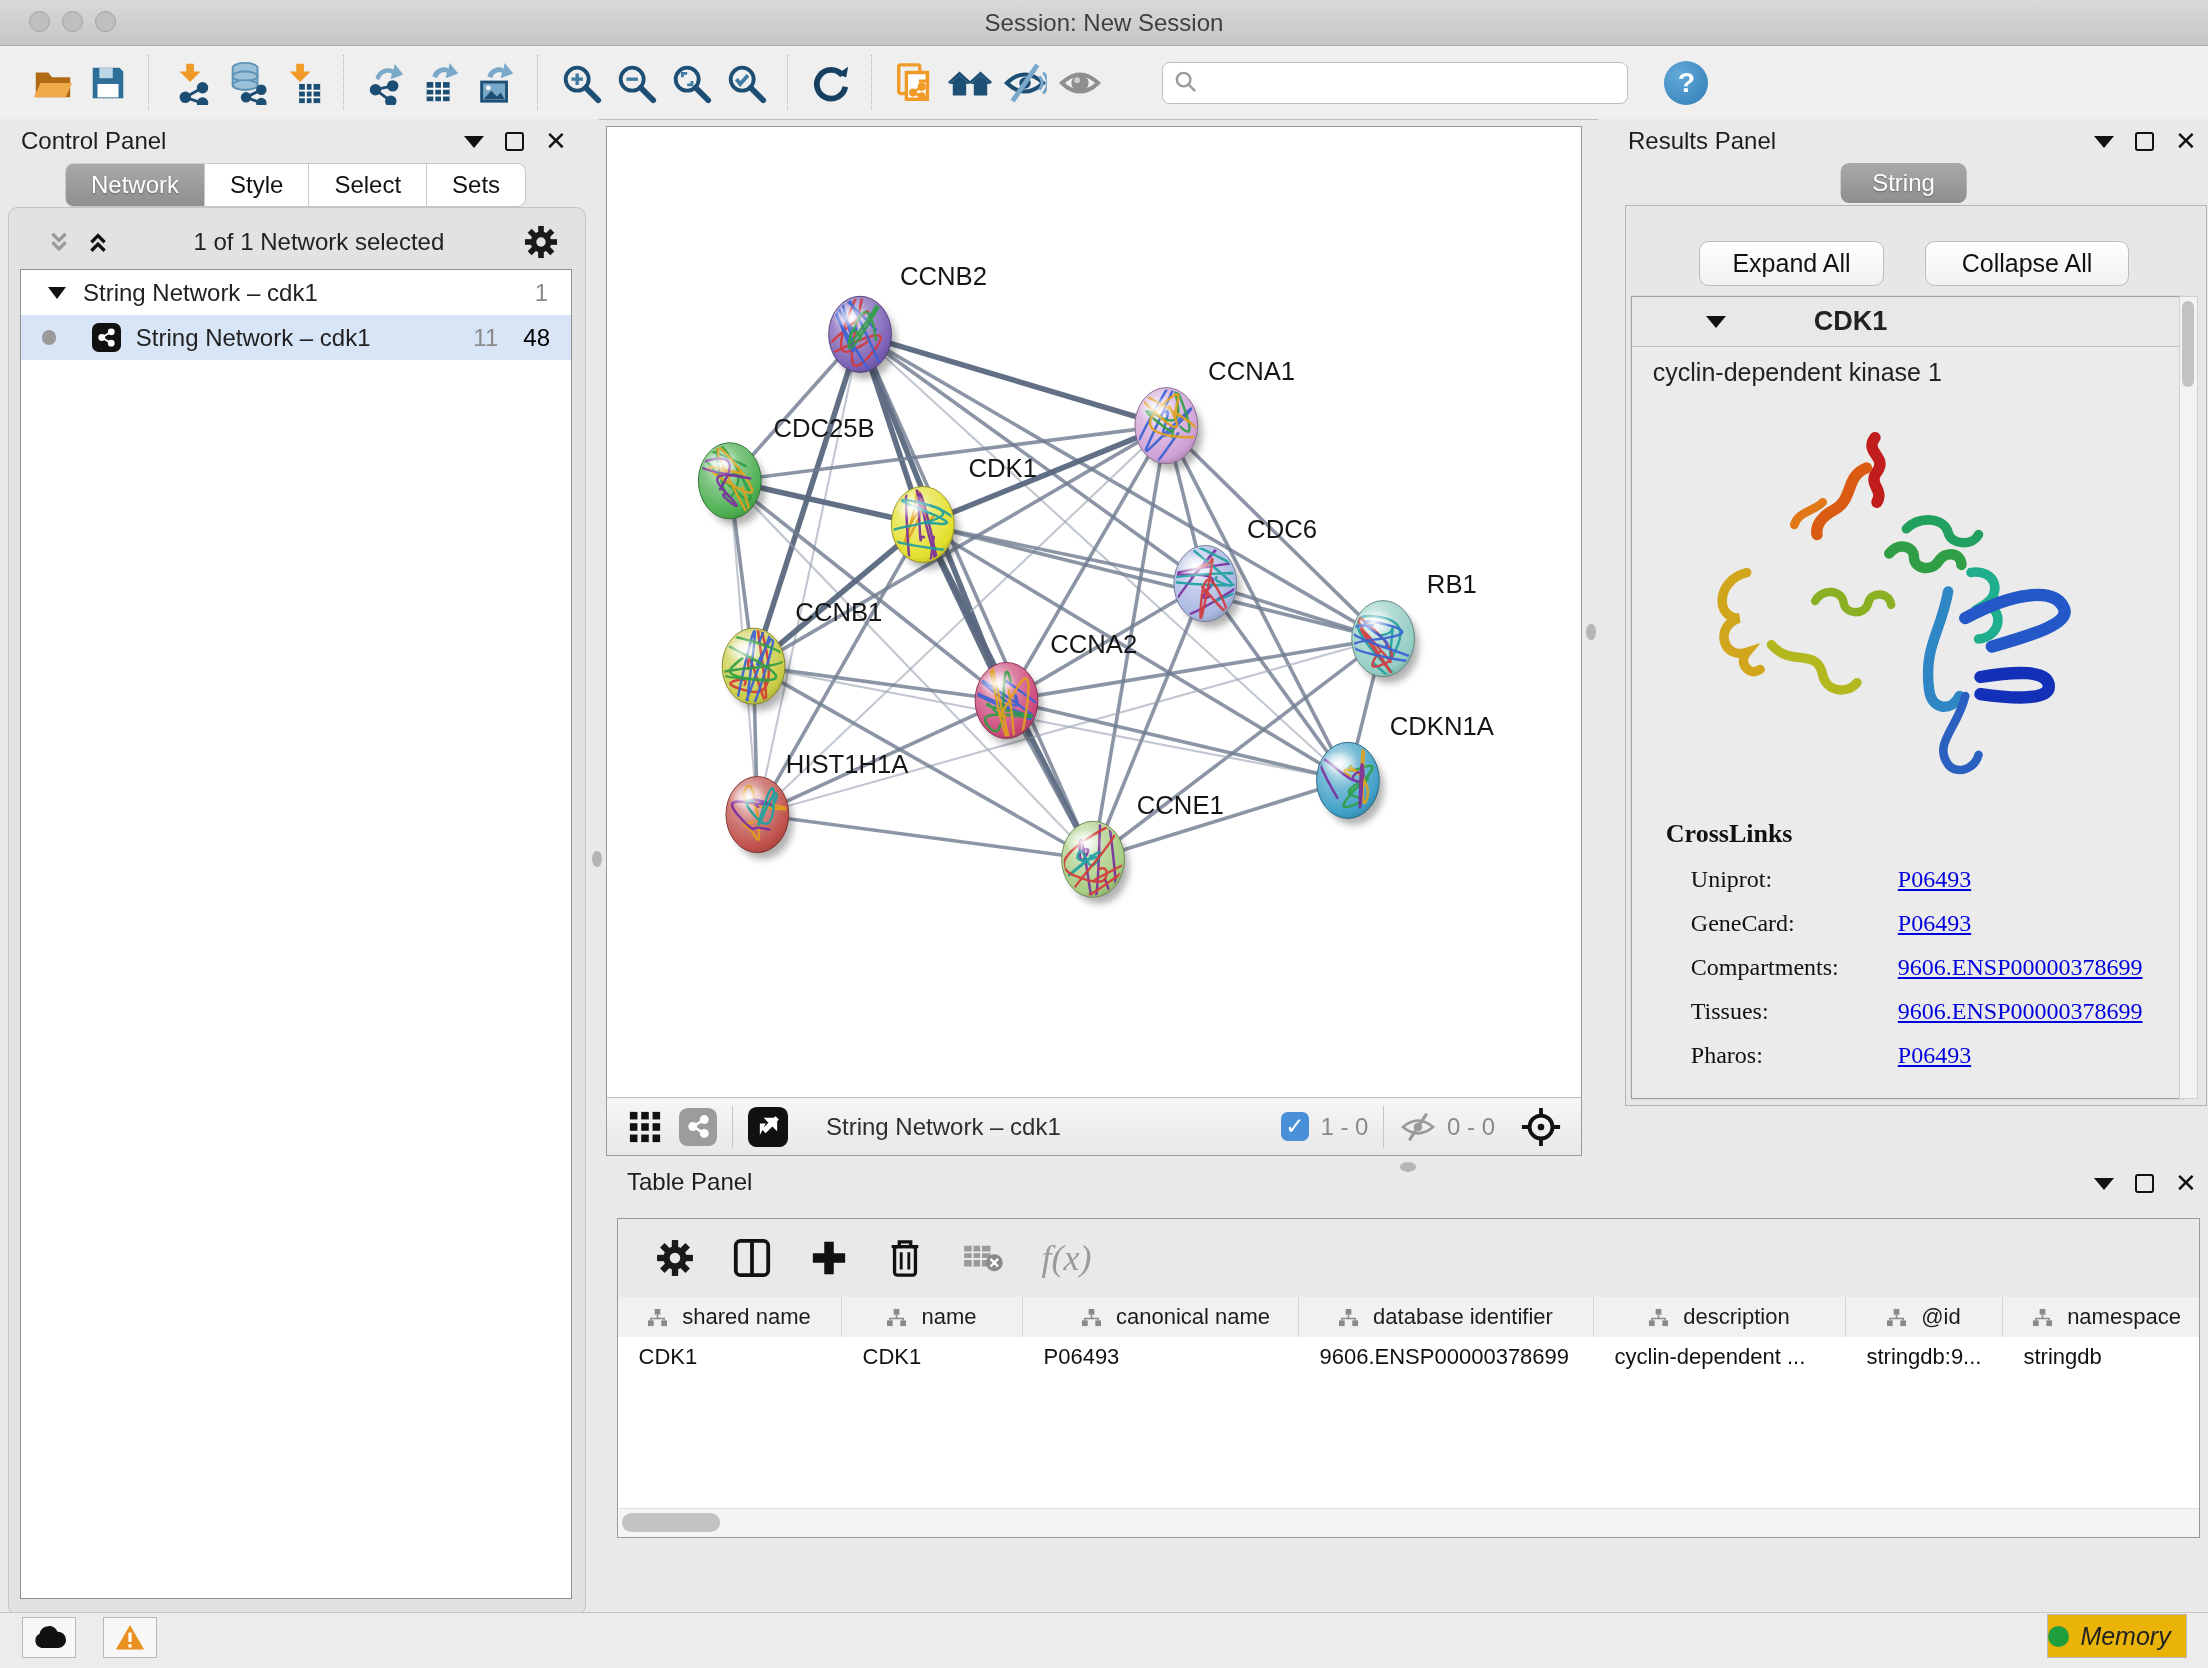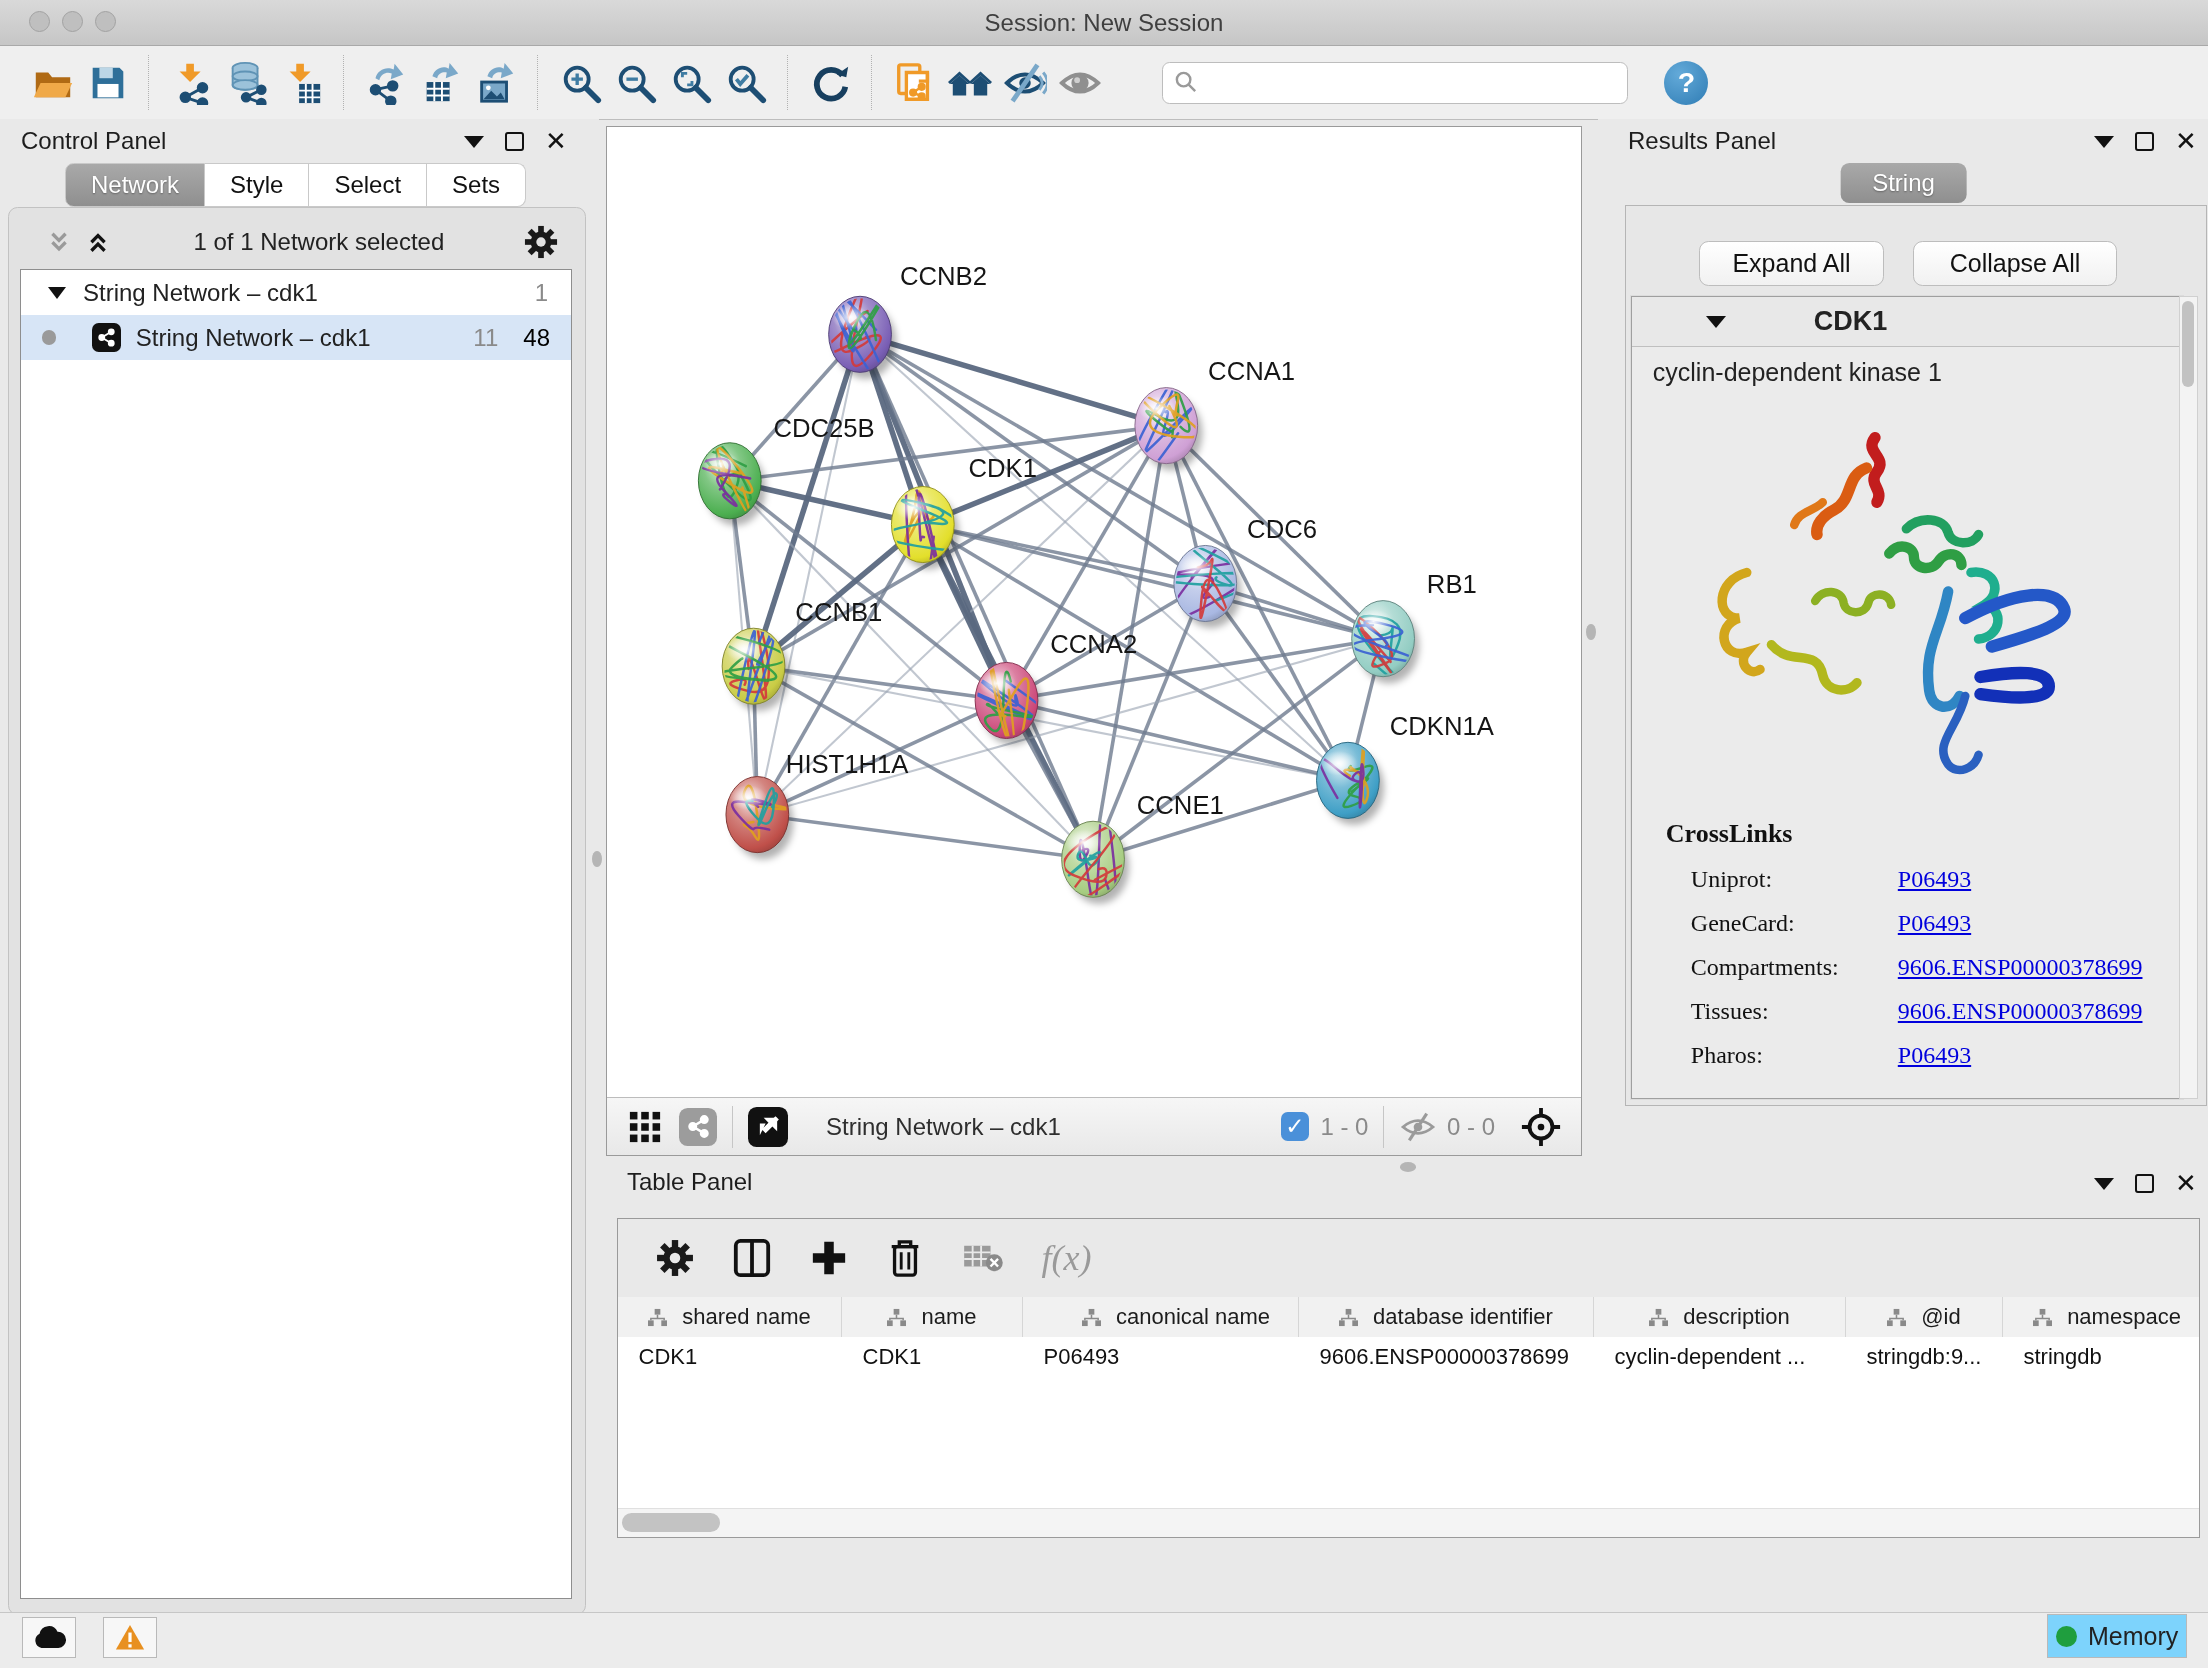--- a/index.html
+++ b/index.html
@@ -81,22 +81,22 @@
   #tp-row{position:absolute;left:0;right:0;top:118px;height:40px;display:flex;background:#fff;overflow:hidden;}
   .td{font-size:22px;color:#111;padding-left:21px;display:flex;align-items:center;box-sizing:border-box;
     flex:0 0 auto;overflow:hidden;white-space:nowrap;}
   #tp-hscroll{position:absolute;left:0;right:0;bottom:0;height:28.5px;background:#f4f4f4;border-top:1px solid #e0e0e0;}
   #tp-hthumb{position:absolute;left:4.8px;top:4.8px;width:98px;height:19px;border-radius:9.5px;background:#c3c3c3;}
   #tp-tabs{position:absolute;left:520px;top:399px;}
   
   #statusbar{position:absolute;left:0;top:1612px;width:2208px;height:56px;background:#ececec;border-top:1.9px solid #c6c6c6;}
   .sbtn{position:absolute;top:3.8px;width:54px;height:41px;background:#f7f7f7;border:1.9px solid #b9b9b9;
     display:flex;align-items:center;justify-content:center;box-sizing:border-box;}
-  #membtn{position:absolute;right:21px;top:1px;width:140px;height:44px;background:#7dd3fc;border:1.9px solid #b9b9b9;
-    display:flex;align-items:center;justify-content:center;gap:11.4px;font-size:25px;box-sizing:border-box;}
+  #membtn{position:absolute;right:21px;top:1px;width:140px;height:44px;background:#eab308;border:1.9px solid #b9b9b9;
+    display:flex;align-items:center;justify-content:flex-start;gap:11.4px;font-size:25px;box-sizing:border-box;font-style:italic;}
   #memdot{width:21px;height:21px;border-radius:50%;background:#1f9e3e;}
   .splitdot{position:absolute;background:#b5b5b5;border-radius:50%;}
   .chev{stroke:#111;stroke-width:3.5;fill:none;}
   .chev.gray{stroke:#9a9a9a;}
 </style>
 </head>
 <body>
 
 <div id="win">
 
@@ -664,21 +664,21 @@
   <div id="rpanel">
     <div class="phead" style="left:30px;top:7.6px">Results Panel</div>
     <div class="pbtns" style="left:496px;top:13.3px">
       <span class="tri"></span>
       <span class="sqr"></span>
       <span class="xx">✕</span>
     </div>
     <div style="position:absolute;left:50%;top:44px;transform:translateX(-50%);height:40px;padding:0 32px;border-radius:8.6px;background:linear-gradient(#a9a9a9,#8f8f8f);color:#fff;font-size:24px;display:flex;align-items:center;text-shadow:0 1px 1.9px rgba(0,0,0,.35)">String</div>
     <div id="rp-box">
       <div class="btn" style="position:absolute;left:73px;top:35px;width:183px;height:43px">Expand All</div>
-      <div class="btn" style="position:absolute;left:287px;top:35px;width:202px;height:43px">Collapse All</div>
+      <div class="btn" style="position:absolute;left:299px;top:35px;width:202px;height:43px">Collapse All</div>
       <div id="rp-inner">
         <div id="cdk1-head">
           <span style="margin-left:74px;width:0;height:0;border-left:10.5px solid transparent;border-right:10.5px solid transparent;border-top:12.4px solid #111"></span>
           <span style="margin-left:88px;font-size:27px;font-weight:bold">CDK1</span>
         </div>
         <div style="position:absolute;left:21px;top:61px;font-size:25px">cyclin-dependent kinase 1</div>
 
         <svg style="position:absolute;left:48px;top:114px" width="447" height="399" viewBox="0 0 470 420">
           <g fill="none" stroke-linecap="round">
             <path d="M205 28c-12 16 14 20 2 36c-10 14 8 18 0 32" stroke="#c21d1d" stroke-width="12"></path>

